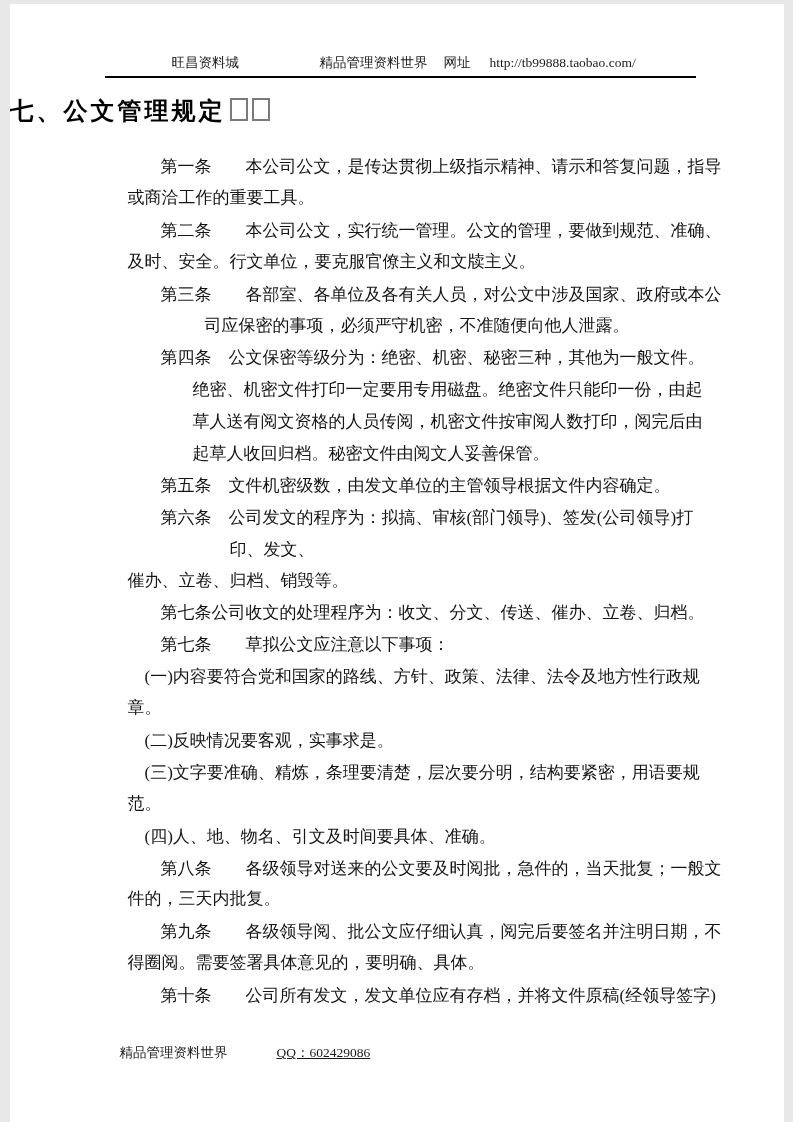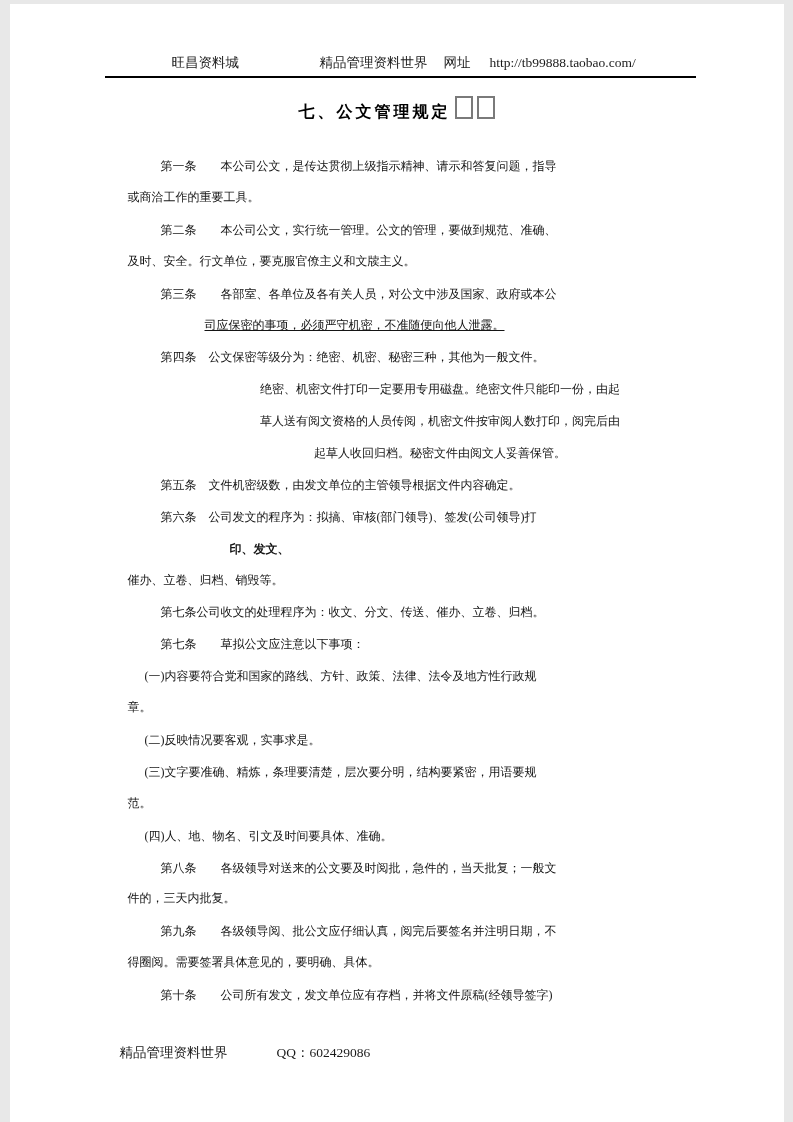--- a/index.html
+++ b/index.html
@@ -36,68 +36,67 @@
     background: #000000;
   }
 
   
   .title {
     position: absolute;
     top: 92px;
     left: 0;
     right: 0;
     margin: 0;
-    text-align: center;
     font-family: "Liberation Sans", "DejaVu Sans", sans-serif;
     font-weight: bold;
-    font-size: 16px;
+    font-size: 24px;
     letter-spacing: 3px;
     line-height: 30px;
     color: #000000;
     white-space: pre;
   }
   .glyph-box {
     display: inline-block;
     width: 14px;
     height: 19px;
     border: 2px solid #7a7a7a;
     margin-left: 4px;
     vertical-align: -2px;
   }
 
   
   .doc-body {
     position: absolute;
     top: 147px;
     left: 118px;
     width: 560px;
-    font-size: 12px;
+    font-size: 17px;
     line-height: 31.9px;
     white-space: pre;
     color: #151515;
   }
   .line { height: 31.9px; }
   .l-first  { padding-left: 33px; }
   .l-none   { padding-left: 0; font-family: Liberation Mono, monospace; }
-  .l-hang4  { padding-left: 65px; text-align: center; }
-  .l-hang47 { padding-left: 77px; text-decoration: underline; }
-  .l-hang6  { padding-left: 102px; font-weight: bold; }
+  .l-hang4  { padding-left: 65px; }
+  .l-hang47 { padding-left: 77px; }
+  .l-hang6  { padding-left: 102px; }
   .l-paren  { padding-left: 17px; }
 
   
   .footer-item {
     position: absolute;
     top: 1040px;
     font-size: 13.5px;
     line-height: 17px;
     white-space: pre;
     color: #1a1a1a;
   }
   .f-site { left: 110px; }
-  .f-qq   { left: 267px; }
+  .f-qq   { left: 267px; text-decoration: underline; }
 </style>
 </head>
 <body>
 
 <div class="page">
 
   <div>
     <span class="header-item h-site">旺昌资料城</span>
     <span class="header-item h-brand">精品管理资料世界</span>
     <span class="header-item h-urllbl">网址</span>

